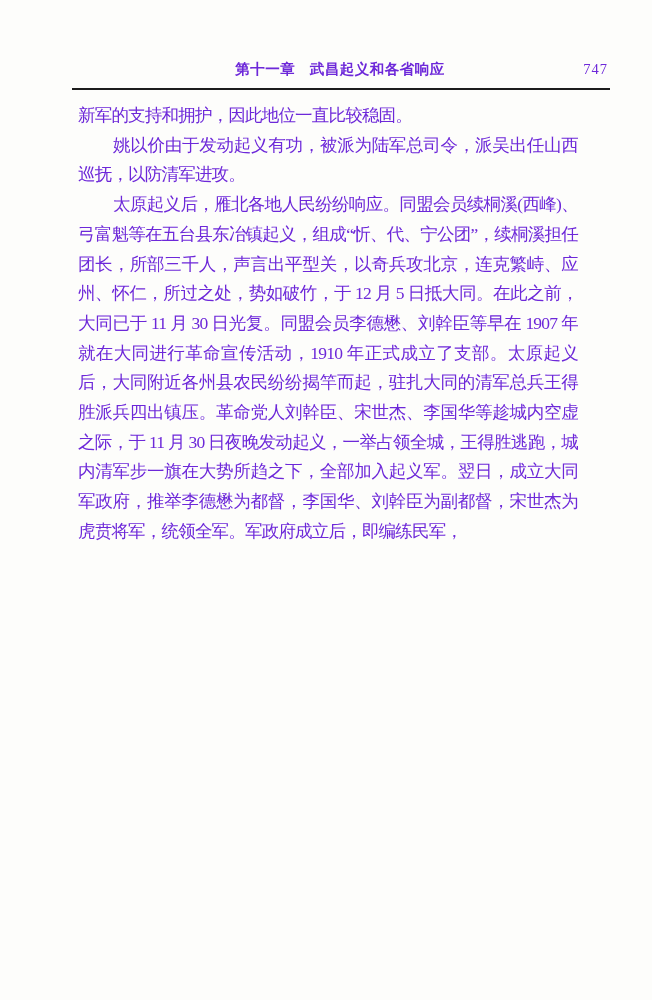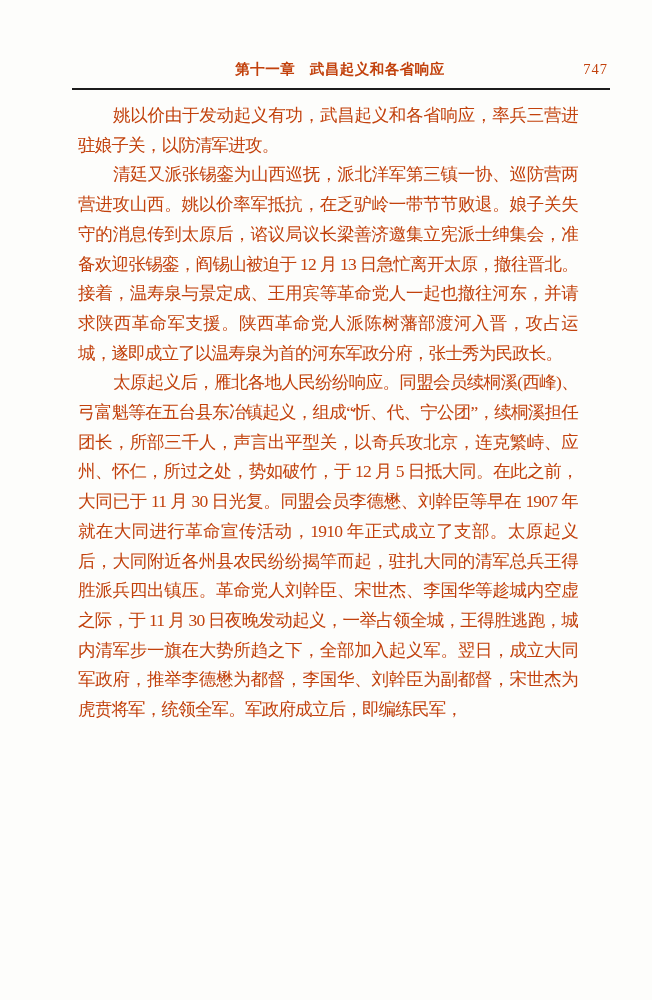--- a/index.html
+++ b/index.html
@@ -6,21 +6,21 @@
     margin: 0;
     padding: 0;
     background: #ffffff;
   }
   .page {
     position: relative;
     width: 652px;
     height: 1000px;
     margin: 0 auto;
     background: #fdfdfb;
-    color: #c2410c;
+    color: #6d28d9;
     font-family: "Liberation Serif", "DejaVu Serif", serif;
     overflow: hidden;
     box-sizing: border-box;
   }
   
   .running-head {
     position: absolute;
     top: 60px;
     left: 72px;
     right: 44px;
@@ -88,18 +88,18 @@
   <header class="running-head">
     <div class="head-title">
       <span>第十一章</span><span class="chapter-gap"></span><span>武昌起义和各省响应</span>
     </div>
     <div class="page-number">747</div>
   </header>
 
   <div class="head-rule"></div>
 
   <main class="body-text">
-    <p>姚以价由于发动起义有功，武昌起义和各省响应，率兵三营进驻娘子关，以防清军进攻。</p>
-    <p>清廷又派张锡銮为山西巡抚，派北洋军第三镇一协、巡防营两营进攻山西。姚以价率军抵抗，在乏驴岭一带节节败退。娘子关失守的消息传到太原后，谘议局议长梁善济邀集立宪派士绅集会，准备欢迎张锡銮，阎锡山被迫于 12 月 13 日急忙离开太原，撤往晋北。接着，温寿泉与景定成、王用宾等革命党人一起也撤往河东，并请求陕西革命军支援。陕西革命党人派陈树藩部渡河入晋，攻占运城，遂即成立了以温寿泉为首的河东军政分府，张士秀为民政长。</p>
+    <p class="continuation">新军的支持和拥护，因此地位一直比较稳固。</p>
+    <p>姚以价由于发动起义有功，被派为陆军总司令，派吴出任山西巡抚，以防清军进攻。</p>
     <p>太原起义后，雁北各地人民纷纷响应。同盟会员续桐溪(西峰)、弓富魁等在五台县东冶镇起义，组成“忻、代、宁公团”，续桐溪担任团长，所部三千人，声言出平型关，以奇兵攻北京，连克繁峙、应州、怀仁，所过之处，势如破竹，于 12 月 5 日抵大同。在此之前，大同已于 11 月 30 日光复。同盟会员李德懋、刘幹臣等早在 1907 年就在大同进行革命宣传活动，1910 年正式成立了支部。太原起义后，大同附近各州县农民纷纷揭竿而起，驻扎大同的清军总兵王得胜派兵四出镇压。革命党人刘幹臣、宋世杰、李国华等趁城内空虚之际，于 11 月 30 日夜晚发动起义，一举占领全城，王得胜逃跑，城内清军步一旗在大势所趋之下，全部加入起义军。翌日，成立大同军政府，推举李德懋为都督，李国华、刘幹臣为副都督，宋世杰为虎贲将军，统领全军。军政府成立后，即编练民军，</p>
   </main>
 
 </div>
 
 </body></html>

